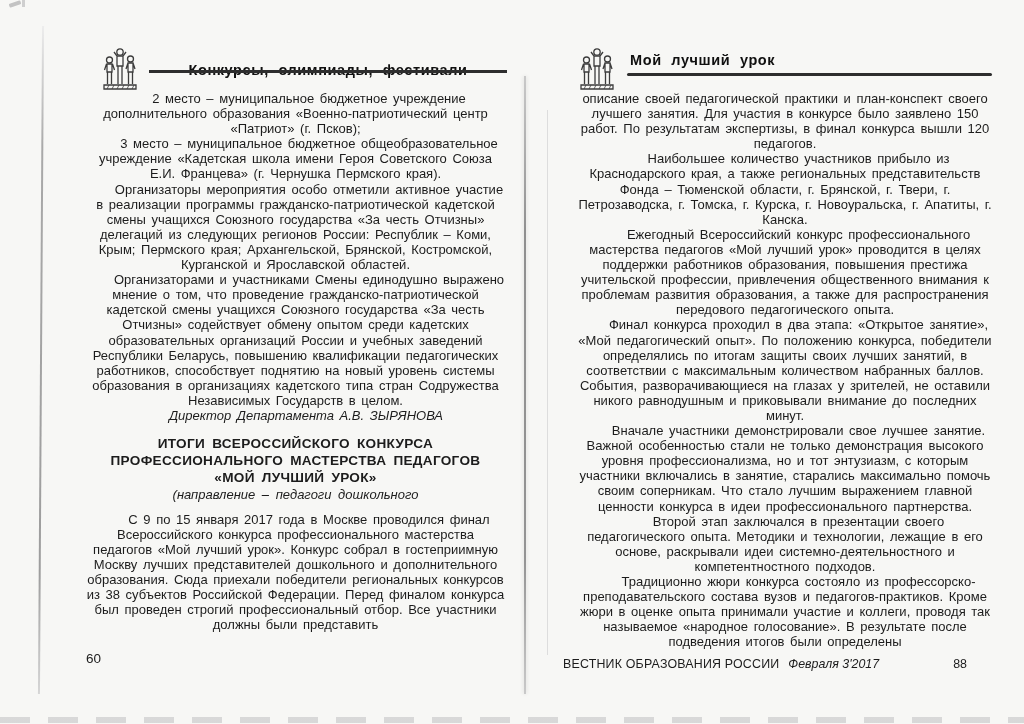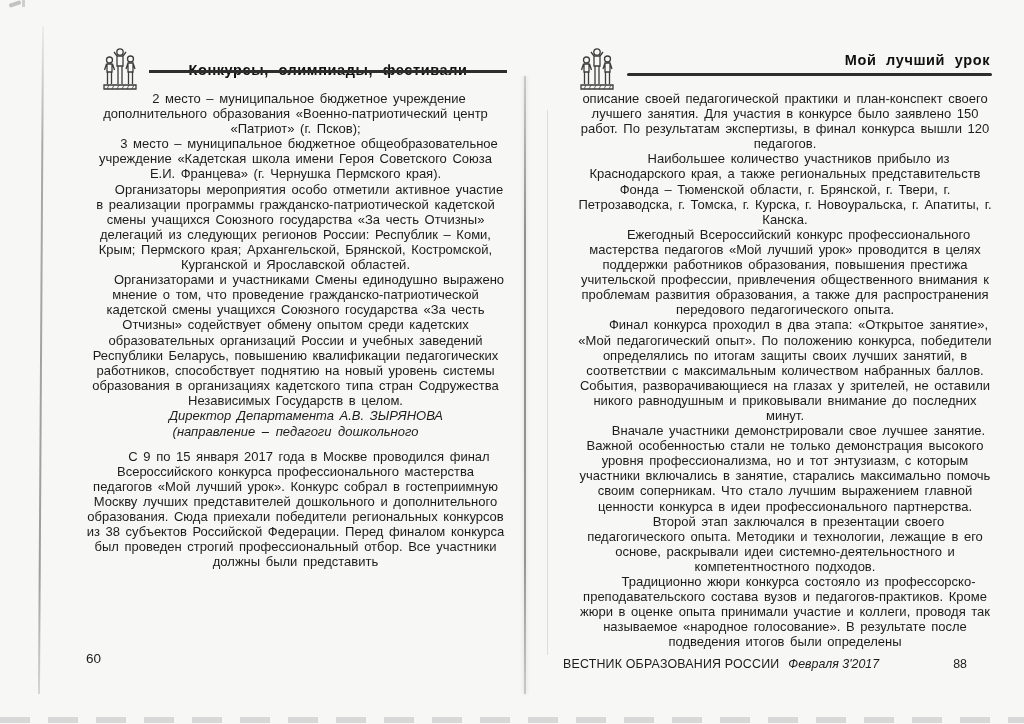--- a/index.html
+++ b/index.html
@@ -18,21 +18,21 @@
     background:linear-gradient(#c9c9c9,#8f8f8f 25%,#939393 78%,#c9c9c9);box-shadow:0 0 4px rgba(0,0,0,.14);}
   .gutter-line-soft{position:absolute;left:547px;top:110px;width:1px;height:545px;background:#dddddd;}
   .film-strip{position:absolute;left:0;bottom:1px;width:100%;height:6px;opacity:.55;
     background:repeating-linear-gradient(90deg,#bfbfc1 0 30px,transparent 30px 48px);}
   
   .emblem{position:absolute;width:38px;height:46px;}
   .emblem-left{left:101px;top:45px;}
   .emblem-right{left:578px;top:45px;}
   .running-head{position:absolute;font-weight:bold;font-size:14.5px;letter-spacing:.6px;word-spacing:5px;color:#101010;white-space:nowrap;}
   .running-head-left{left:150px;top:62px;width:356px;text-align:center;}
-  .running-head-right{left:630px;top:52px;width:360px;text-align:right;}
+  .running-head-right{left:630px;top:52px;width:360px;}
   .head-rule{position:absolute;background:#2e2e2e;}
   .head-rule-left{left:149px;top:70px;width:358px;height:3px;}
   .head-rule-right{left:627px;top:73px;width:365px;height:2.5px;border-radius:2px;}
   
   .col{position:absolute;top:91px;width:421px;font-size:13px;line-height:15.1px;text-align:justify;word-spacing:2px;}
   .col-left{left:85px;}
   .col-right{left:575px;width:420px;}
   .col p{margin:0;text-indent:27px;text-align:center;}
   .col p.no-indent{text-indent:0;}
   .byline{margin:5px 0 10px 0;text-indent:0;text-align:right;font-style:italic;padding-right:6px;}
@@ -85,20 +85,25 @@
 </svg>
 <div class="running-head running-head-right">Мой лучший урок</div>
 <div class="head-rule head-rule-right"></div>
 
 <div class="col col-left">
   <p>2 место – муниципальное бюджетное учреждение дополнительного образования «Военно-патриотический центр «Патриот» (г. Псков);</p>
   <p>3 место – муниципальное бюджетное общеобразовательное учреждение «Кадетская школа имени Героя Советского Союза Е.И. Францева» (г. Чернушка Пермского края).</p>
   <p>Организаторы мероприятия особо отметили активное участие в реализации программы гражданско-патриотической кадетской смены учащихся Союзного государства «За честь Отчизны» делегаций из следующих регионов России: Республик – Коми, Крым; Пермского края; Архангельской, Брянской, Костромской, Курганской и Ярославской областей.</p>
   <p>Организаторами и участниками Смены единодушно выражено мнение о том, что проведение гражданско-патриотической кадетской смены учащихся Союзного государства «За честь Отчизны» содействует обмену опытом среди кадетских образовательных организаций России и учебных заведений Республики Беларусь, повышению квалификации педагогических работников, способствует поднятию на новый уровень системы образования в организациях кадетского типа стран Содружества Независимых Государств в целом.</p>
   <p class="byline">Директор Департамента А.В. ЗЫРЯНОВА</p>
+  <div class="section-title">
+    <span>ИТОГИ ВСЕРОССИЙСКОГО КОНКУРСА</span>
+    <span>ПРОФЕССИОНАЛЬНОГО МАСТЕРСТВА ПЕДАГОГОВ</span>
+    <span>«МОЙ ЛУЧШИЙ УРОК»</span>
+  </div>
   <div class="section-subtitle">
     <span>(направление – педагоги дошкольного</span>
   </div>
   <p>С 9 по 15 января 2017 года в Москве проводился финал Всероссийского конкурса профессионального мастерства педагогов «Мой лучший урок». Конкурс собрал в гостеприимную Москву лучших представителей дошкольного и дополнительного образования. Сюда приехали победители региональных конкурсов из 38 субъектов Российской Федерации. Перед финалом конкурса был проведен строгий профессиональный отбор. Все участники должны были представить</p>
 </div>
 
 <div class="col col-right">
   <p class="no-indent">описание своей педагогической практики и план-конспект своего лучшего занятия. Для участия в конкурсе было заявлено 150 работ. По результатам экспертизы, в финал конкурса вышли 120 педагогов.</p>
   <p>Наибольшее количество участников прибыло из Краснодарского края, а также региональных представительств Фонда – Тюменской области, г. Брянской, г. Твери, г. Петрозаводска, г. Томска, г. Курска, г. Новоуральска, г. Апатиты, г. Канска.</p>
   <p>Ежегодный Всероссийский конкурс профессионального мастерства педагогов «Мой лучший урок» проводится в целях поддержки работников образования, повышения престижа учительской профессии, привлечения общественного внимания к проблемам развития образования, а также для распространения передового педагогического опыта.</p>

